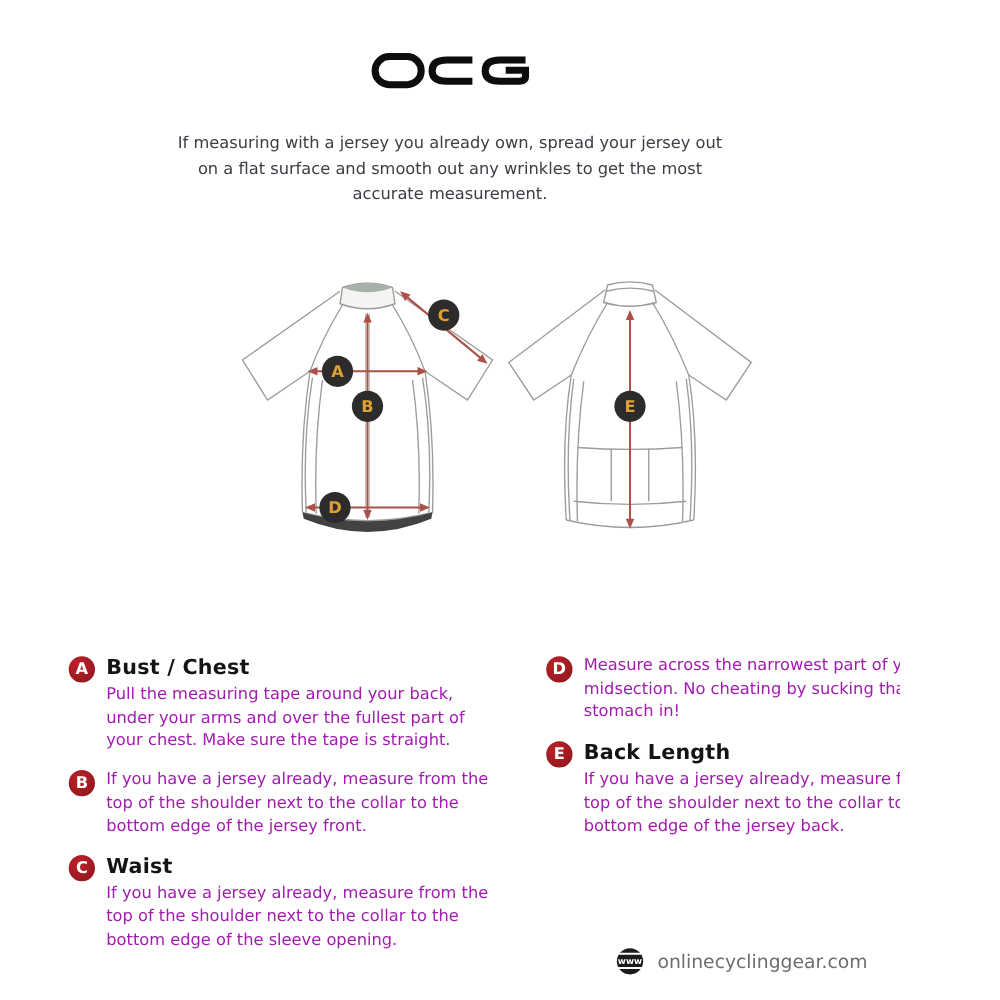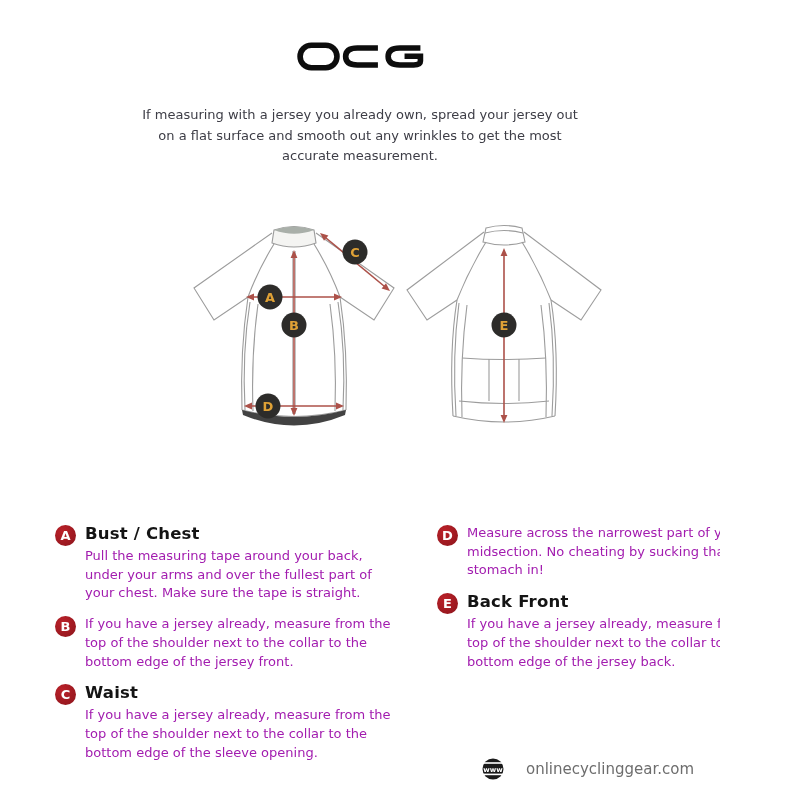--- a/index.html
+++ b/index.html
@@ -34,21 +34,21 @@
   }
   .legend-text h3 {
     margin:0 0 4px 0; font-size:16.5px; font-weight:bold; color:#141414; letter-spacing:.2px;
   }
   .legend-text p {
     margin:0; font-size:13px; line-height:1.44; color:#a21caf; width:308px;
   }
 
   .footer {
     position:absolute; top:757px; right:26px;
-    display:flex; align-items:center; gap:21px;
+    display:flex; align-items:center; gap:10px;
     font-size:15px; color:#6d6d6d;
   }
 
   .jersey-line { fill:none; stroke:#9c9c9c; stroke-width:1.1; }
   .arrow-shaft { stroke:#AC5149; stroke-width:1.6; }
   .arrow-head  { fill:#AC5149; }
   .marker-dot  { fill:#2d2c2a; }
   .marker-letter {
     fill:#dfa136; font-family:"DejaVu Sans","Liberation Sans",sans-serif;
     font-size:13px; font-weight:bold; text-anchor:middle;
@@ -201,21 +201,21 @@
       <div class="legend-item">
         <span class="badge">D</span>
         <div class="legend-text">
           <p>Measure across the narrowest part of your midsection. No cheating by sucking that stomach in!</p>
         </div>
       </div>
 
       <div class="legend-item">
         <span class="badge">E</span>
         <div class="legend-text">
-          <h3>Back Front</h3>
+          <h3>Back Length</h3>
           <p>If you have a jersey already, measure from the top of the shoulder next to the collar to the bottom edge of the jersey back.</p>
         </div>
       </div>
 
     </div>
   </div>
 
   <div class="footer">
     <svg width="24" height="24" viewBox="0 0 24 24">
       <circle cx="12" cy="12" r="10.5" fill="#1b1b1b"></circle>

